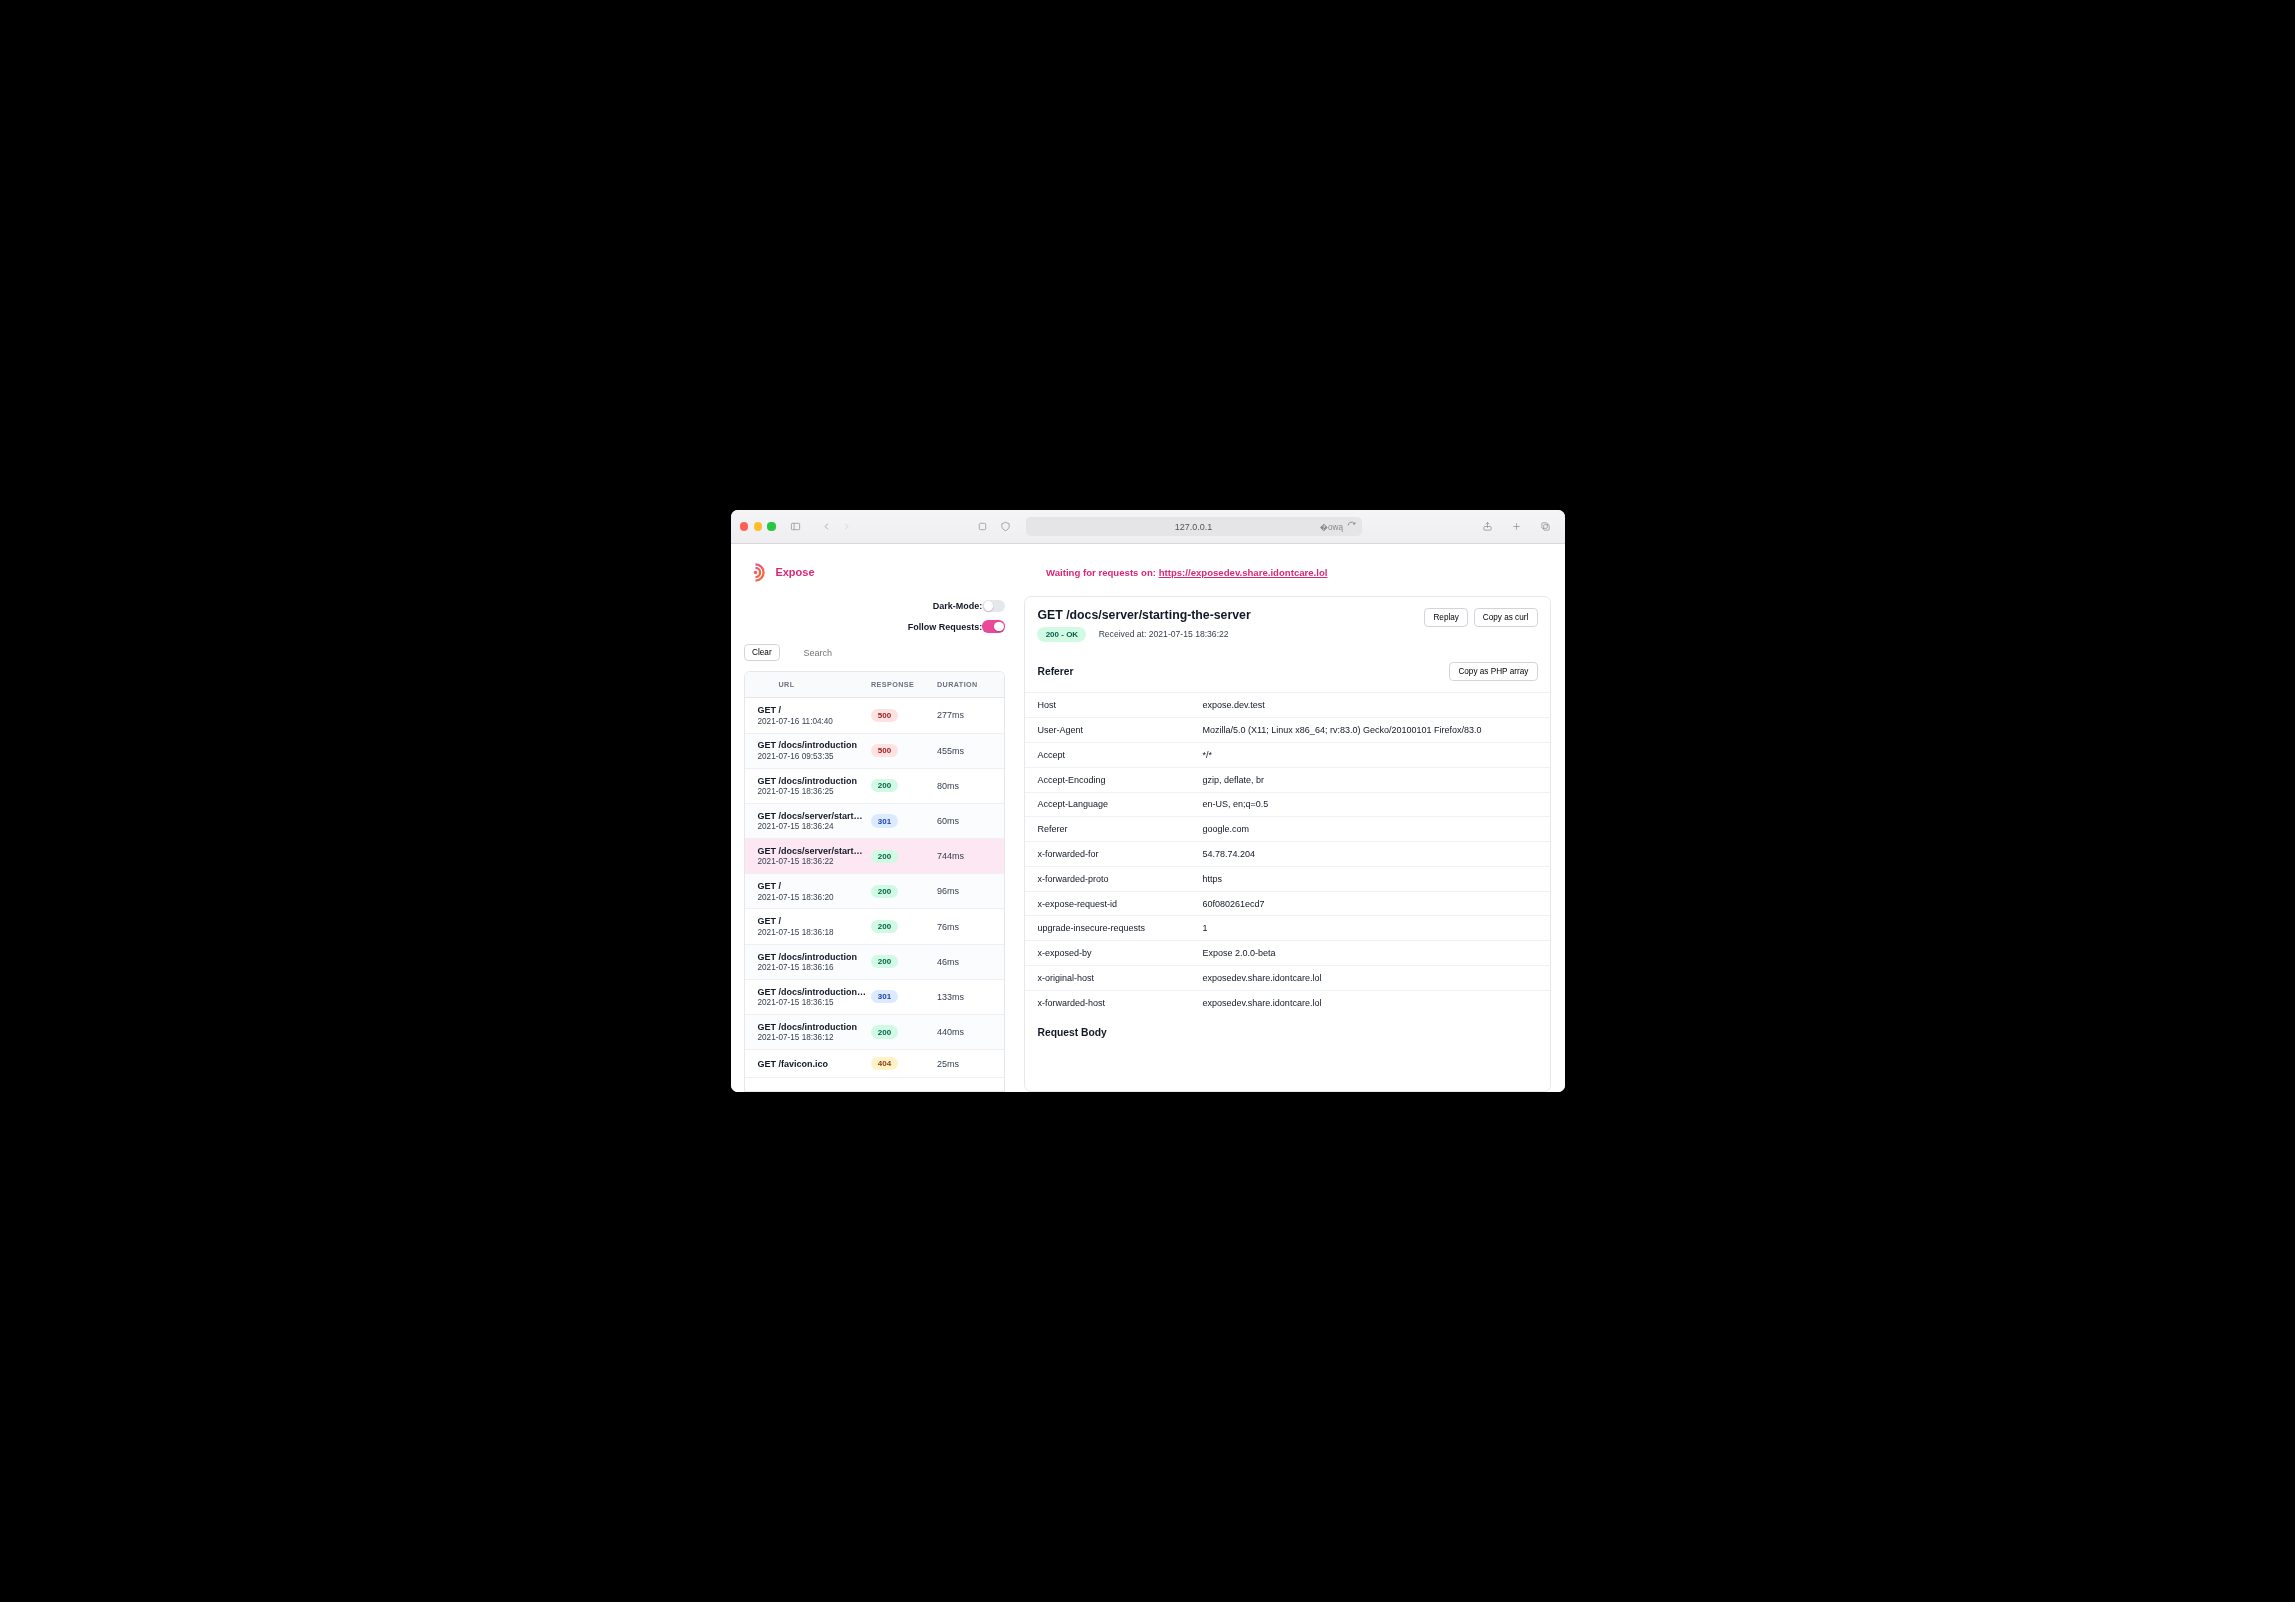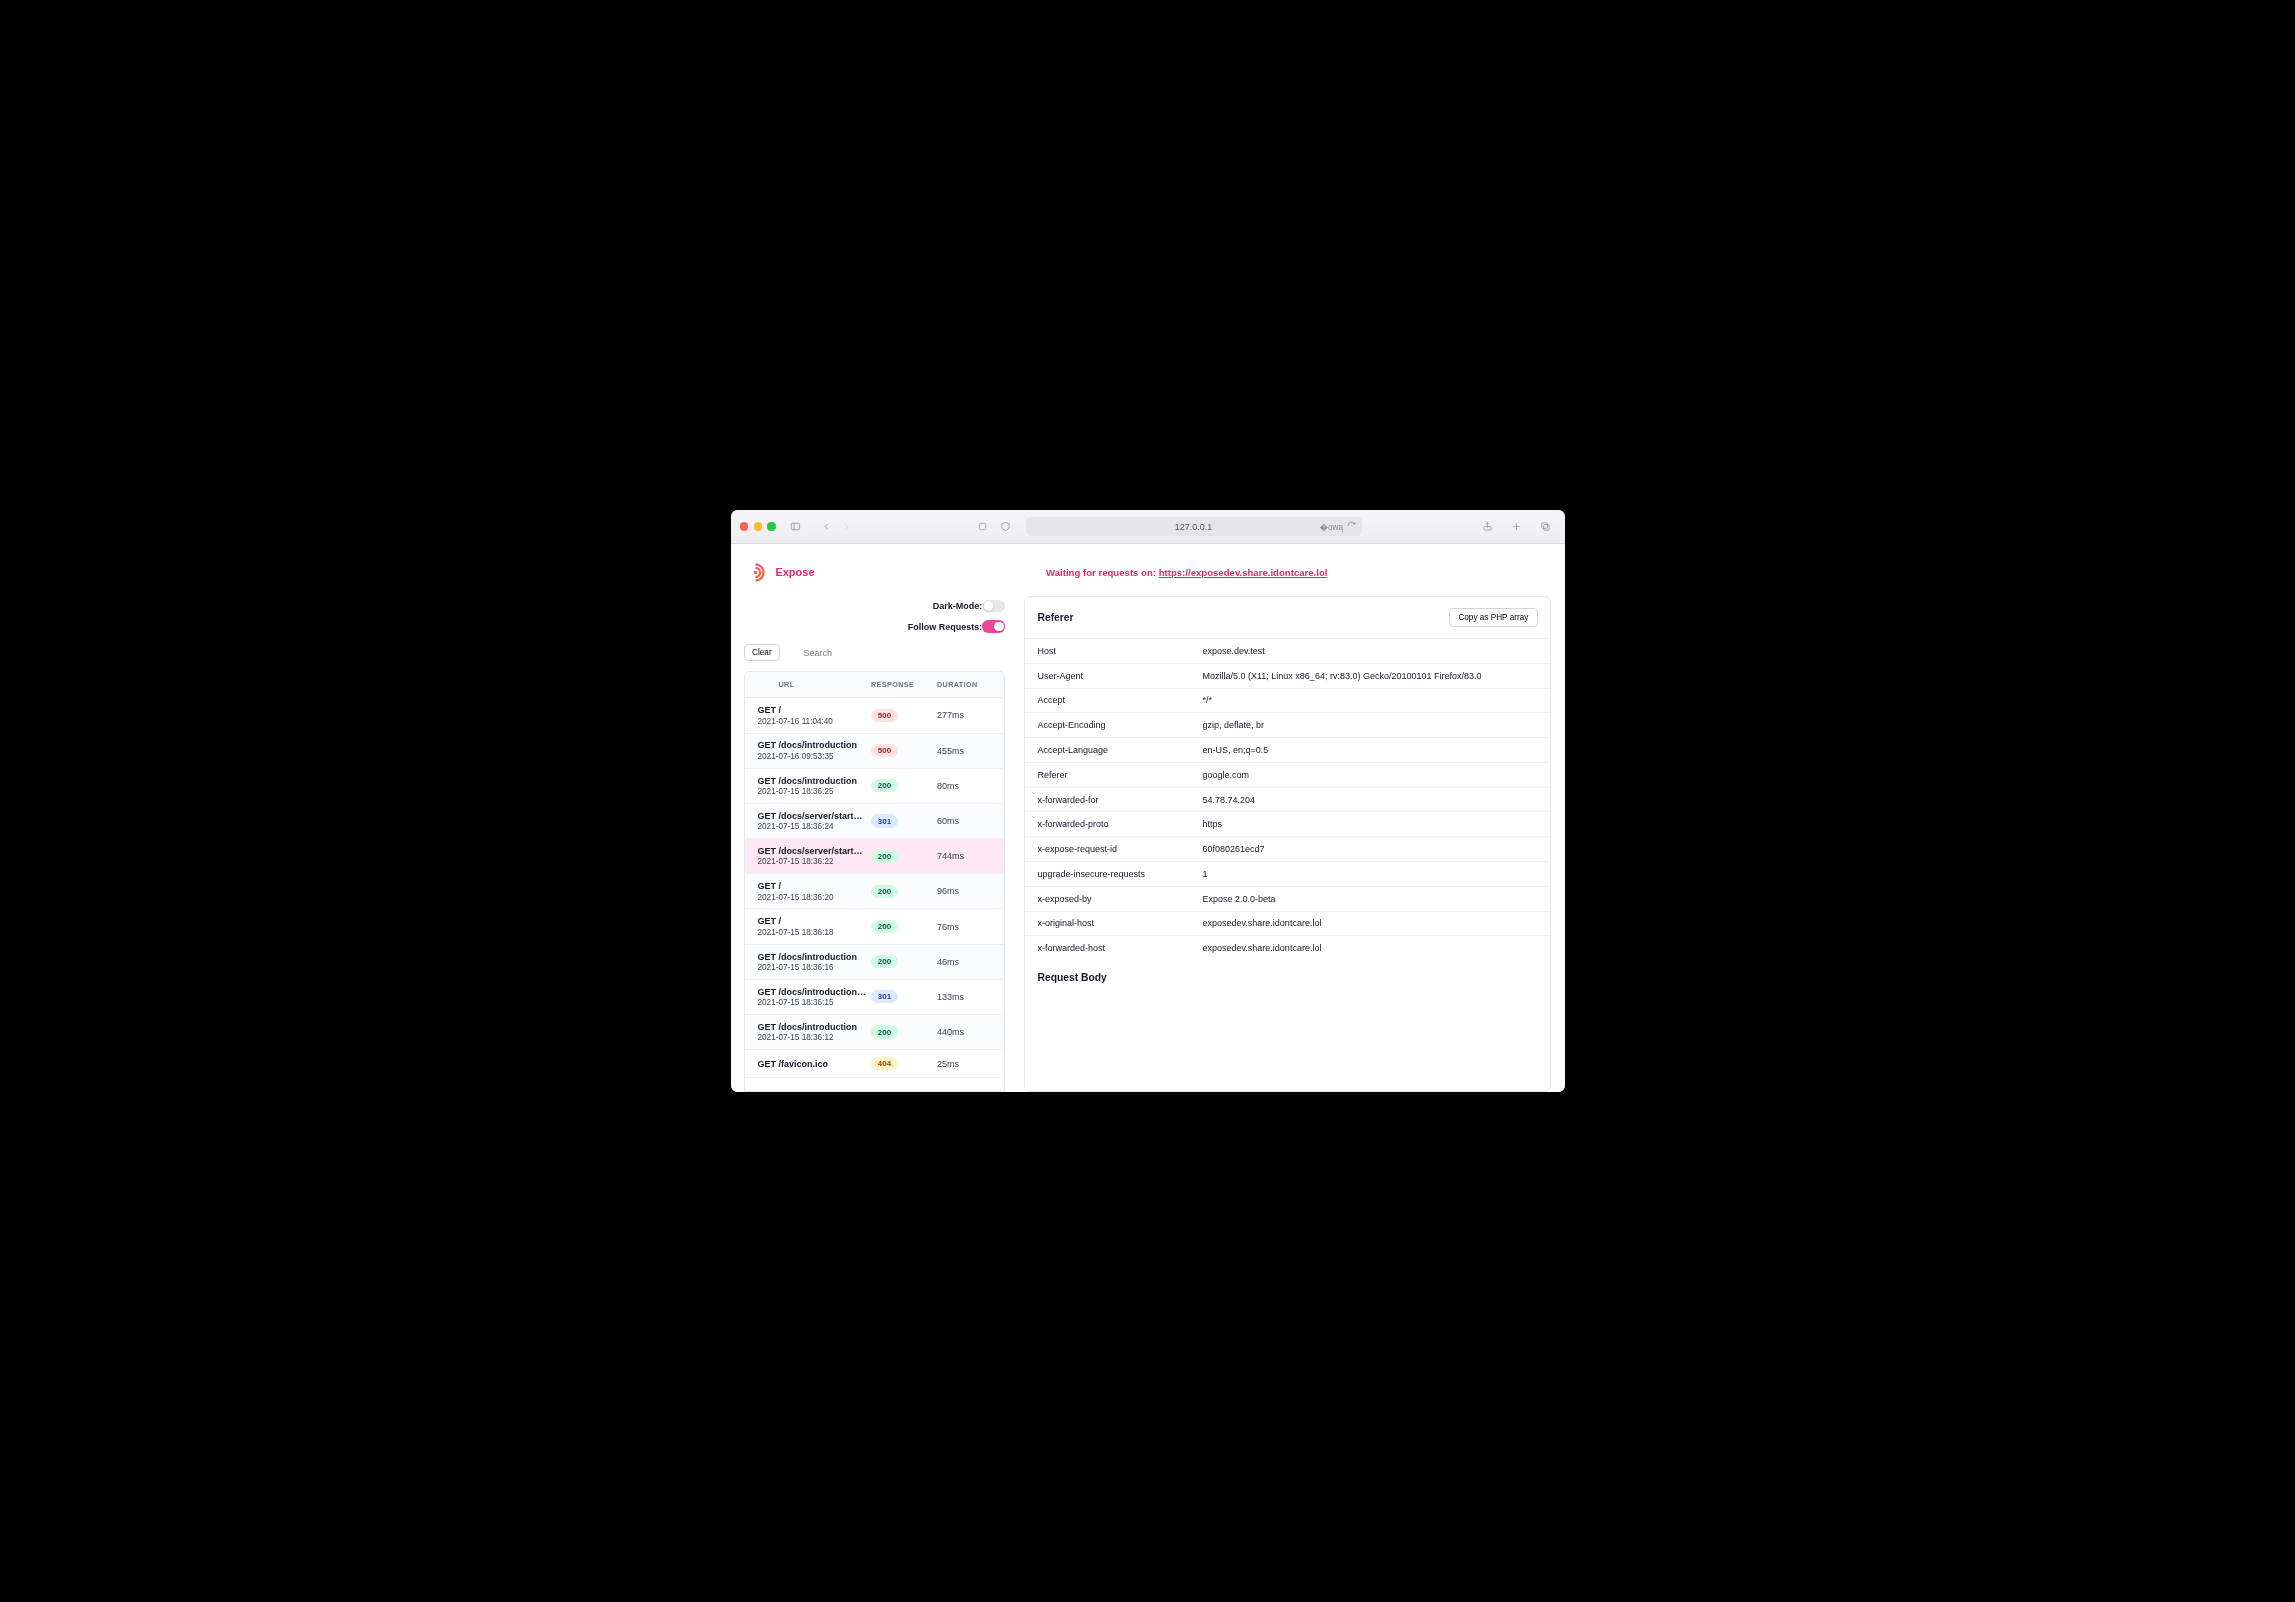--- a/index.html
+++ b/index.html
@@ -463,20 +463,33 @@
                 <div class="req-resp"><span class="badge b404">404</span></div>
                 <div class="req-dur">25ms</div>
               </div>
             </div>
         </div>
       </div>
 
       <div class="right-col">
         <div class="panel">
 
+          <div class="panel-head">
+            <div>
+              <h1>GET /docs/server/starting-the-server</h1>
+              <div class="sub">
+                <span class="badge b200ok">200 - OK</span>
+                <span>Received at: 2021-07-15 18:36:22</span>
+              </div>
+            </div>
+            <div class="panel-actions">
+              <button class="btn-sm">Replay</button>
+              <button class="btn-sm">Copy as curl</button>
+            </div>
+          </div>
 
 
           <div class="panel-body">
             <div class="section-head">
               <h2>Referer</h2>
               <button class="btn-sm">Copy as PHP array</button>
             </div>
             <div id="hdrs">
                 <div class="hdr-row">
                   <div class="k">Host</div>

